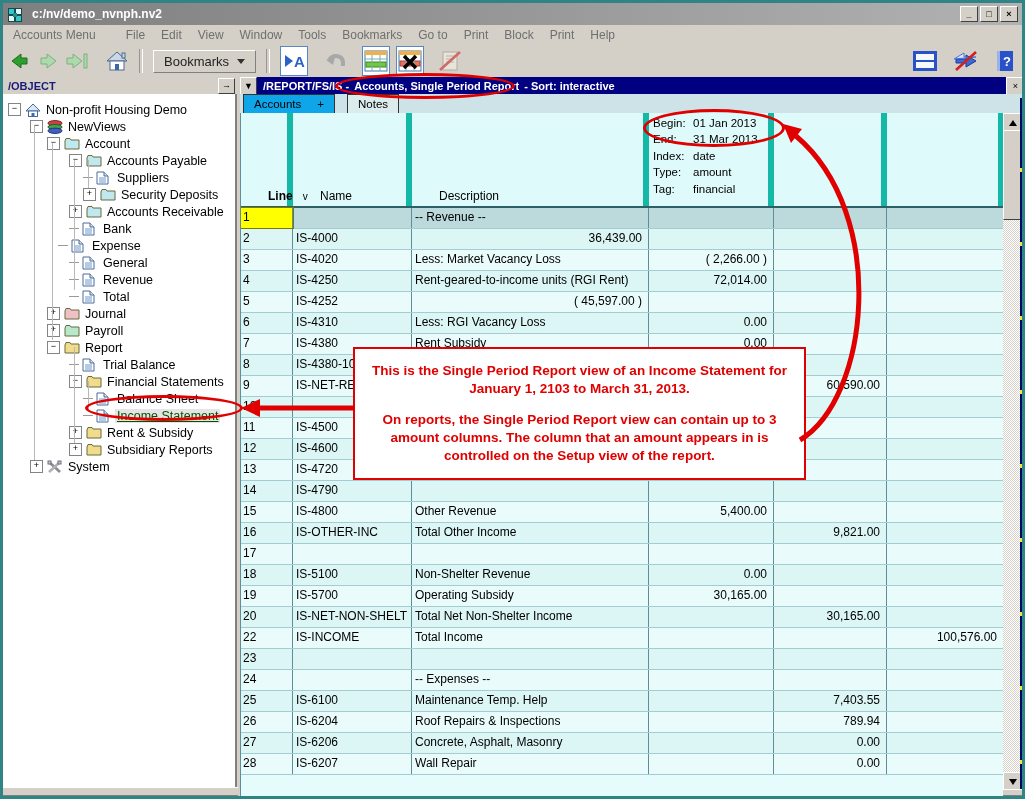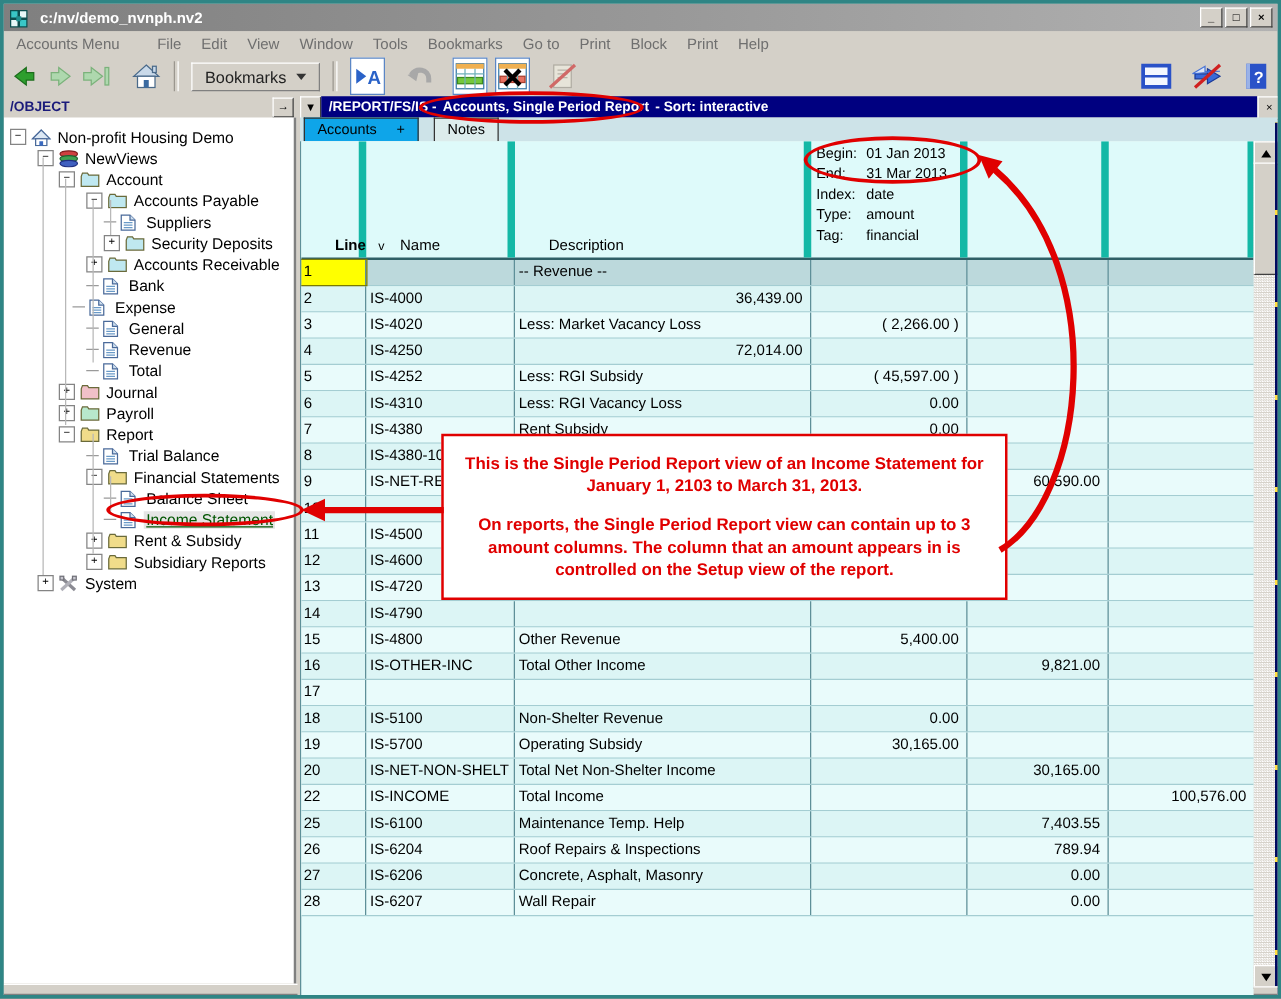--- a/index.html
+++ b/index.html
@@ -551,28 +551,28 @@
           <div class="c-line">3</div>
           <div class="c-name">IS-4020</div>
           <div class="c-desc">Less: Market Vacancy Loss</div>
           <div class="c-amt">( 2,266.00 )</div>
           <div class="c-amt"></div>
           <div class="c-amt"></div>
         </div>
         <div class="grid trow">
           <div class="c-line">4</div>
           <div class="c-name">IS-4250</div>
+          <div class="c-desc">Rent-geared-to-income units (RGI Rent)</div>
           <div class="c-amt">72,014.00</div>
           <div class="c-amt"></div>
           <div class="c-amt"></div>
         </div>
         <div class="grid trow">
           <div class="c-line">5</div>
           <div class="c-name">IS-4252</div>
-          <div class="c-desc">Less: RGI Subsidy</div>
           <div class="c-amt">( 45,597.00 )</div>
           <div class="c-amt"></div>
           <div class="c-amt"></div>
         </div>
         <div class="grid trow">
           <div class="c-line">6</div>
           <div class="c-name">IS-4310</div>
           <div class="c-desc">Less: RGI Vacancy Loss</div>
           <div class="c-amt">0.00</div>
           <div class="c-amt"></div>
@@ -690,20 +690,36 @@
           <div class="c-amt">30,165.00</div>
           <div class="c-amt"></div>
         </div>
         <div class="grid trow">
           <div class="c-line">22</div>
           <div class="c-name">IS-INCOME</div>
           <div class="c-desc">Total Income</div>
           <div class="c-amt"></div>
           <div class="c-amt"></div>
           <div class="c-amt">100,576.00</div>
+        </div>
+        <div class="grid trow">
+          <div class="c-line">23</div>
+          <div class="c-name"></div>
+          <div class="c-desc"></div>
+          <div class="c-amt"></div>
+          <div class="c-amt"></div>
+          <div class="c-amt"></div>
+        </div>
+        <div class="grid trow">
+          <div class="c-line">24</div>
+          <div class="c-name"></div>
+          <div class="c-desc">-- Expenses --</div>
+          <div class="c-amt"></div>
+          <div class="c-amt"></div>
+          <div class="c-amt"></div>
         </div>
         <div class="grid trow">
           <div class="c-line">25</div>
           <div class="c-name">IS-6100</div>
           <div class="c-desc">Maintenance Temp. Help</div>
           <div class="c-amt"></div>
           <div class="c-amt">7,403.55</div>
           <div class="c-amt"></div>
         </div>
         <div class="grid trow">

